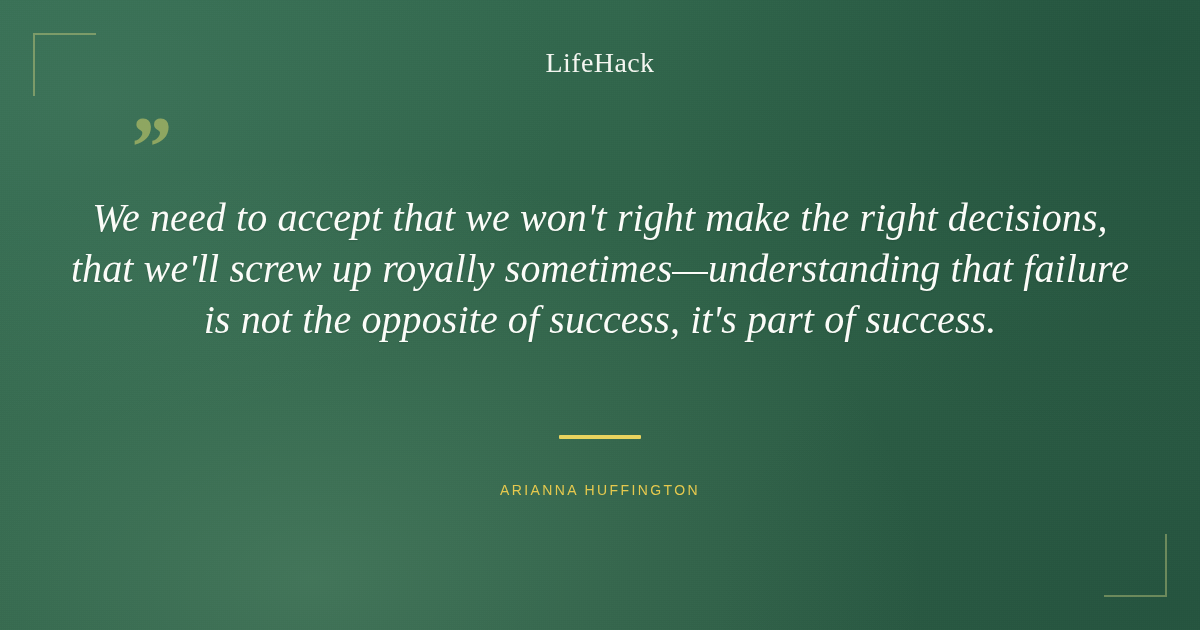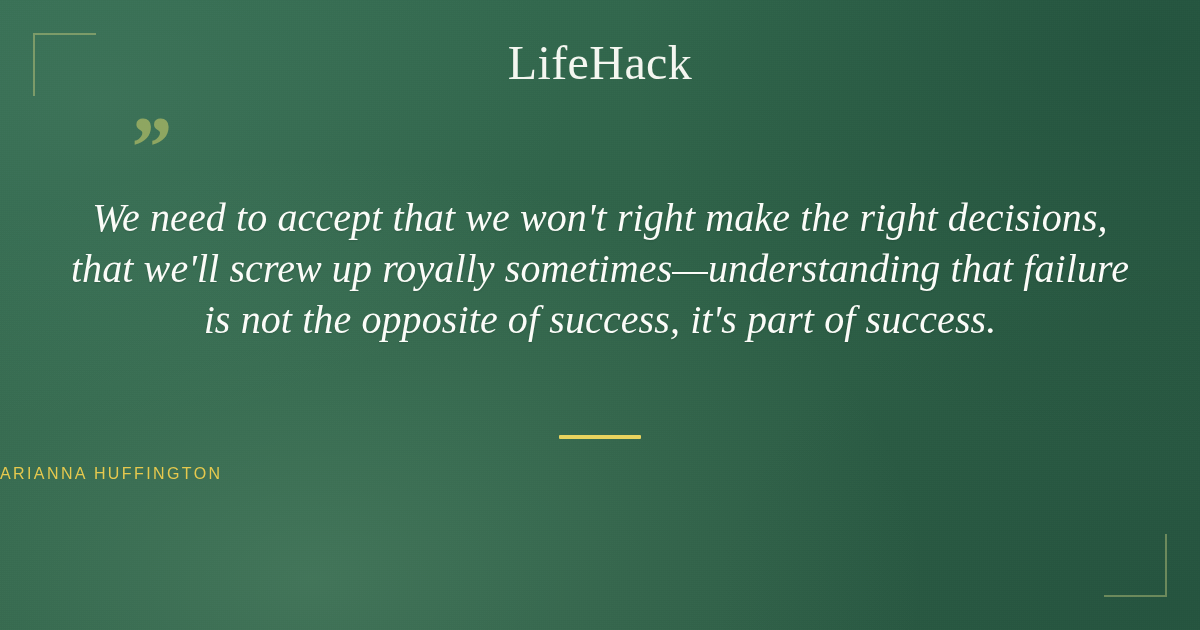--- a/index.html
+++ b/index.html
@@ -56,21 +56,21 @@
     border-right: 2px solid rgba(178,190,120,0.50);
   }
 
   .logo {
     position: absolute;
     top: 40px;
     left: 0;
     right: 0;
     text-align: center;
     font-family: "Liberation Serif", "DejaVu Serif", serif;
-    font-size: 48px;
+    font-size: 28px;
     line-height: 46px;
     letter-spacing: 0.4px;
     color: #f4f6f0;
     font-weight: 400;
   }
 
   .quote-mark {
     position: absolute;
     left: 127px;
     top: 104px;
@@ -111,23 +111,24 @@
     width: 82px;
     height: 4px;
     background: #e9d35e;
     border-radius: 1px;
   }
 
   .attribution {
     position: absolute;
     left: 0;
     right: 0;
-    top: 462px;
+    top: 478px;
+    text-align: center;
     font-family: "Liberation Sans", "DejaVu Sans", sans-serif;
-    font-size: 16px;
+    font-size: 14px;
     line-height: 24px;
     font-weight: 400;
     letter-spacing: 2.4px;
     color: #e6c94e;
     text-transform: uppercase;
   }
 </style>
 </head>
 <body>
 

